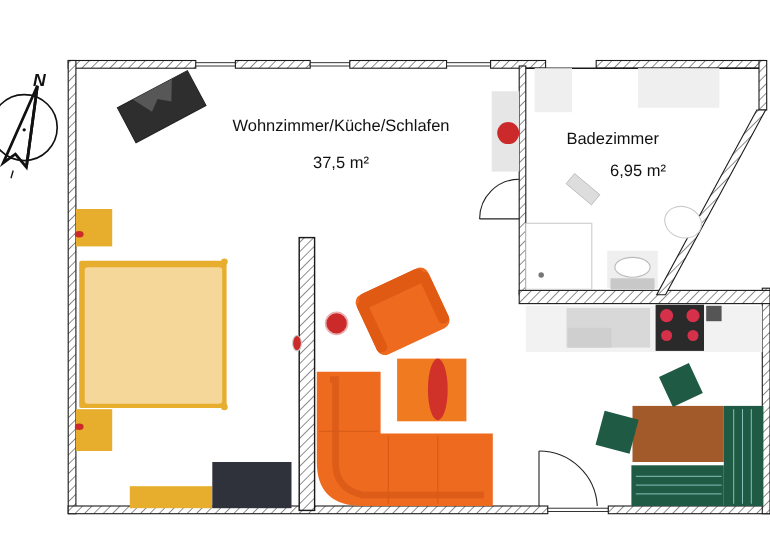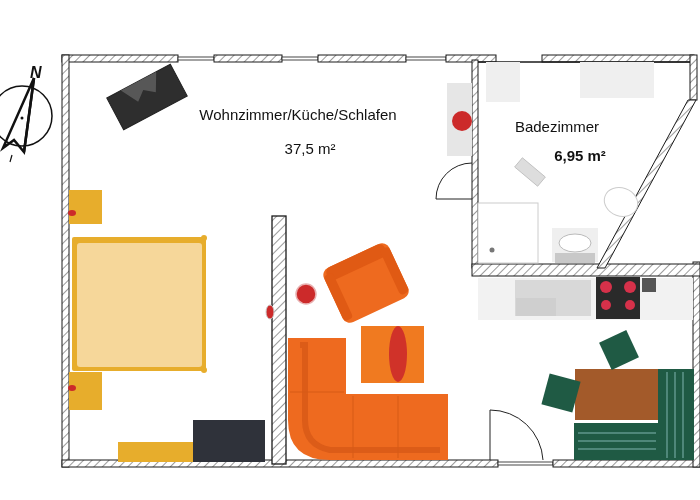--- a/index.html
+++ b/index.html
@@ -150,16 +150,16 @@
     <rect x="658" y="369" width="36" height="91" fill="#1f5a44"></rect>
     <line x1="578" y1="433" x2="656" y2="433" stroke="#9cc" stroke-width="0.8"></line>
     <line x1="578" y1="441" x2="656" y2="441" stroke="#9cc" stroke-width="0.8"></line>
     <line x1="578" y1="449" x2="656" y2="449" stroke="#9cc" stroke-width="0.8"></line>
     <line x1="667" y1="372" x2="667" y2="458" stroke="#9cc" stroke-width="0.8"></line>
     <line x1="675" y1="372" x2="675" y2="458" stroke="#9cc" stroke-width="0.8"></line>
     <line x1="683" y1="372" x2="683" y2="458" stroke="#9cc" stroke-width="0.8"></line>
   </g>
 </svg>
 
-<div class="label" style="left:188px; top:106px; width:220px;">Wohnzimmer/Küche/Schlafen</div>
+<div class="label" style="left:200px; top:106px; width:220px;">Wohnzimmer/Küche/Schlafen</div>
 <div class="label" style="left:260px; top:140px; width:100px;">37,5 m²</div>
 <div class="label" style="left:497px; top:118px; width:120px;">Badezimmer</div>
-<div class="label" style="left:530px; top:147px; width:100px;font-weight:bold;">6,95 m²</div>
+<div class="label" style="left:530px; top:147px; width:100px;">6,95 m²</div>
 
 </body></html>

